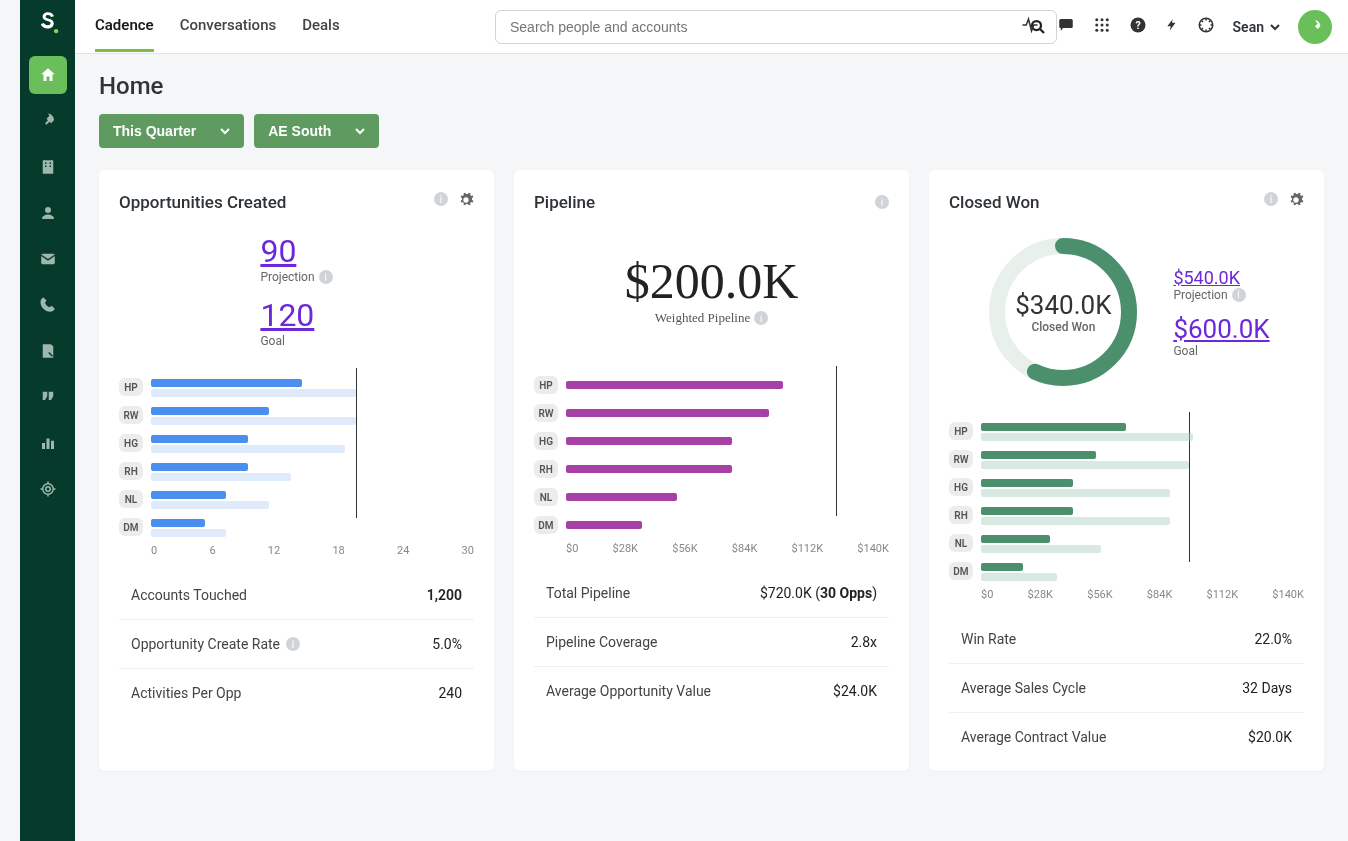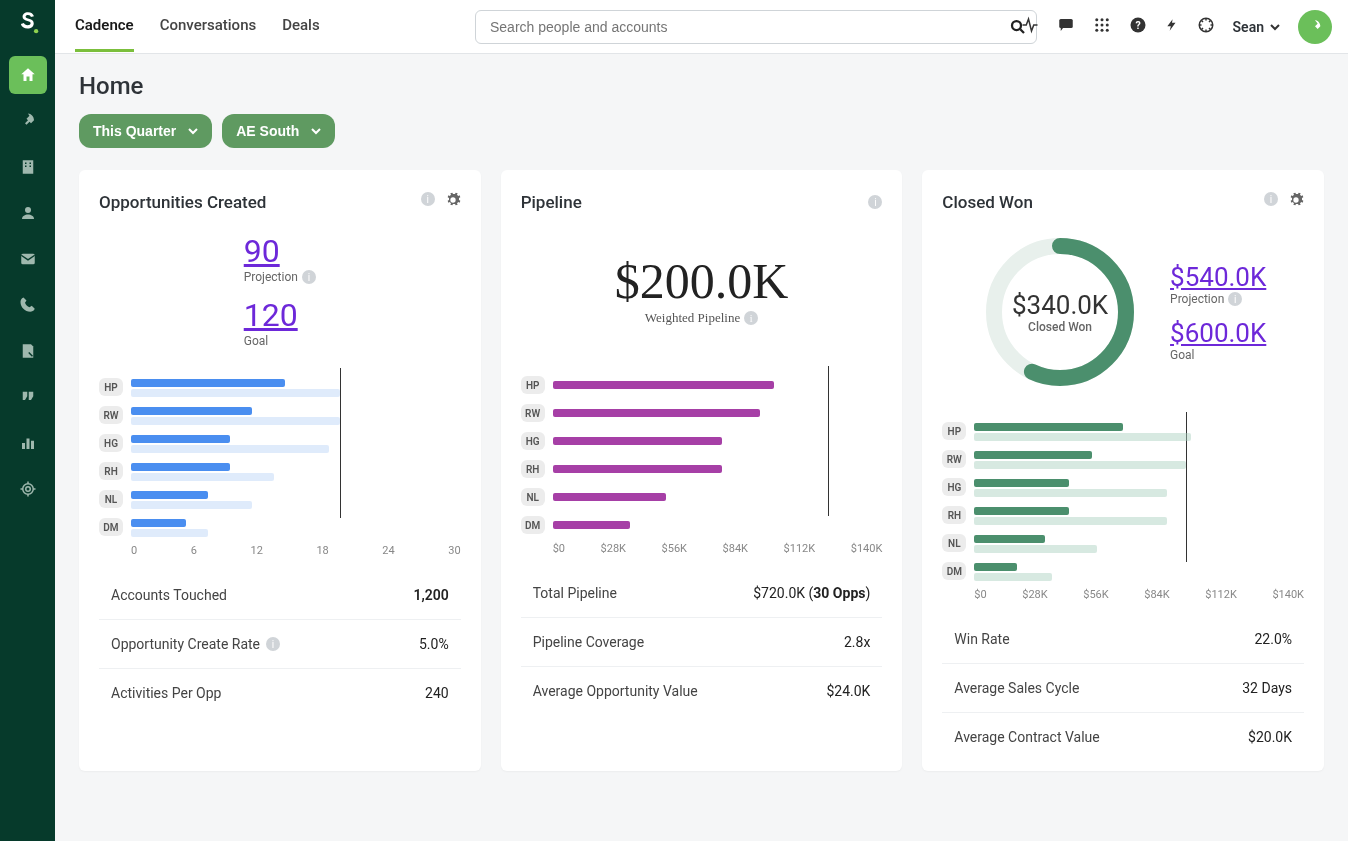--- a/index.html
+++ b/index.html
@@ -1,17 +1,17 @@
 <!DOCTYPE html>
 <html><head>
 <meta charset="utf-8">
 <style>
 * { box-sizing: border-box; margin: 0; padding: 0; }
 body { font-family: -apple-system, BlinkMacSystemFont, "Segoe UI", Roboto, sans-serif; background: #f5f6f7; color: #2e3338; width: 1348px; height: 841px; overflow: hidden; }
-.app { display: flex; height: 100%; }
+.app { display: flex; height: 100%; margin-left: 20px; }
 .sidebar { width: 55px; background: #063a2b; display: flex; flex-direction: column; align-items: center; padding-top: 8px; gap: 8px; }
 .sidebar .logo { width: 30px; height: 30px; margin-bottom: 10px; display:flex;align-items:center;justify-content:center;}
 .sidebar .nav-item { width: 38px; height: 38px; display:flex; align-items:center; justify-content:center; border-radius:6px; cursor:pointer; color:#fff; }
 .sidebar .nav-item.active { background:#6bbf5a; }
 .main { flex:1; display:flex; flex-direction:column; }
 .topbar { height:54px; background:#fff; border-bottom:1px solid #e2e5e8; display:flex; align-items:center; padding:0 20px; position:relative; }
 .topnav { display:flex; gap:26px; }
 .topnav .tab { font-size:15px; font-weight:500; color:#444; padding:15px 0; border-bottom:3px solid transparent; cursor:pointer; }
 .topnav .tab.active { color:#1a1a1a; border-bottom-color:#7bbf3c; font-weight:600;}
 .searchwrap { position:absolute; left:420px; top:10px; width:562px; }
@@ -20,21 +20,21 @@
 .topbar-right { position:absolute; right:16px; display:flex; align-items:center; gap:18px; }
 .topbar-right .ic { cursor:pointer; color:#333; }
 .user { display:flex; align-items:center; gap:6px; font-weight:600; cursor:pointer; font-size:14px;}
 .avatar-btn { width:34px; height:34px; background:#6bbf5a; border-radius:50%; display:flex;align-items:center;justify-content:center; color:#fff; cursor:pointer;}
 .content { padding:18px 24px; overflow:auto; flex:1; }
 .page-title { font-size:24px; font-weight:500; margin-bottom:14px; }
 .subtabs { display:flex; gap:22px; border:none; margin-bottom:18px; }
 .subtabs .st { font-size:14px; color:#555; padding-bottom:8px; border-bottom:2px solid transparent; cursor:pointer;}
 .subtabs .st.active { color:#111; font-weight:600; border-bottom-color:#043d2b;}
 .filters { display:flex; gap:10px; margin-bottom:22px; }
-.filter-btn { background:#5f9a61; color:#fff; border:none; border-radius:12px; padding:9px 14px; font-size:14px; font-weight:600; display:flex; align-items:center; gap:12px; cursor:pointer;}
+.filter-btn { background:#5f9a61; color:#fff; border:none; border-radius:4px; padding:9px 14px; font-size:14px; font-weight:600; display:flex; align-items:center; gap:24px; cursor:pointer;}
 .cards { display:flex; gap:20px; }
 .card { background:#fff; border-radius:6px; padding:22px 20px 10px; flex:1; box-shadow:0 1px 2px rgba(0,0,0,0.04); }
 .card-header { display:flex; align-items:center; justify-content:space-between; margin-bottom:20px;}
 .card-title { font-size:17px; font-weight:500; color:#2e3338;}
 .card-actions { display:flex; gap:10px; color:#666; }
 .card-actions span { cursor:pointer; }
 .donut-row { display:flex; align-items:center; gap:30px; margin-bottom:20px; justify-content:center;}
 .donut { width:160px; height:160px; position:relative; }
 .donut svg { transform: rotate(-90deg); }
 .donut-center { position:absolute; top:0; left:0; width:100%; height:100%; display:flex; flex-direction:column; align-items:center; justify-content:center;}
@@ -415,21 +415,21 @@
                 <circle cx="80" cy="80" r="66" fill="none" stroke="#e8f0ec" stroke-width="16"></circle>
                 <circle cx="80" cy="80" r="66" fill="none" stroke="#4b8f6d" stroke-width="16" stroke-dasharray="236 414" stroke-linecap="round"></circle>
               </svg>
               <div class="donut-center">
                 <div class="big" style="font-size:26px;">$340.0K</div>
                 <div class="small">Closed Won</div>
               </div>
             </div>
             <div class="stats">
               <div class="stat">
-                <div class="num" style="font-size:26px;">$540.0K</div>
+                <div class="num" style="font-size:18px;">$540.0K</div>
                 <div class="lbl">
                     <span>Projection</span> 
                     <span class="info-dot">i</span>
                   </div>
               </div>
               <div class="stat">
                 <div class="num" style="font-size:26px;">$600.0K</div>
                 <div class="lbl">Goal</div>
               </div>
             </div>

